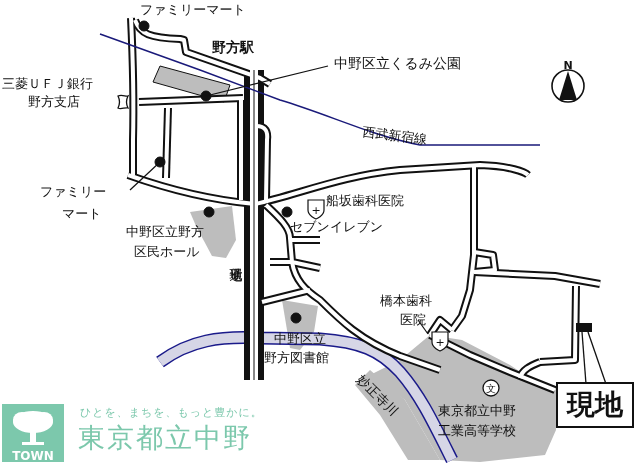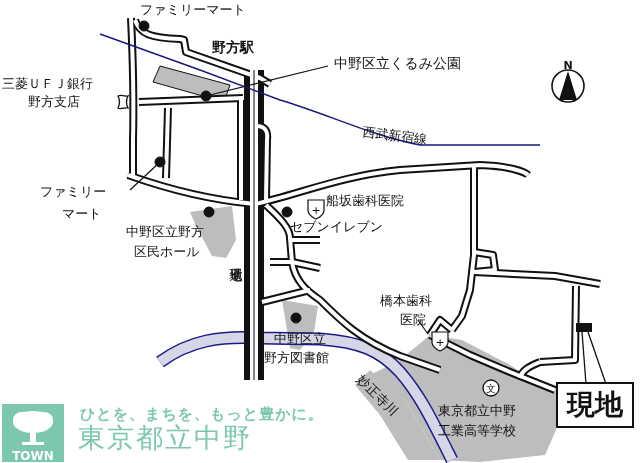--- a/index.html
+++ b/index.html
@@ -5,21 +5,21 @@
   html, body { margin:0; padding:0; background:#ffffff; }
   body { width:640px; height:463px; overflow:hidden; position:relative;
          font-family:"DejaVu Sans", sans-serif; }
   #map { position:absolute; left:0; top:0; width:640px; height:463px; }
   .lbl { font-family:"DejaVu Sans", sans-serif; fill:#111; }
   .lbl-bold { font-weight:bold; }
   .road-outer { fill:none; stroke:#111; stroke-linecap:butt; stroke-linejoin:round; }
   .road-inner { fill:none; stroke:#fff; stroke-linecap:butt; stroke-linejoin:round; }
   .gray { fill:#bdbdbd; }
   .logo-box { position:absolute; left:2px; top:404px; width:62px; height:58px; background:#7cc8ac; }
-  .logo-tagline { position:absolute; left:80px; top:405px; font-size:15px; color:#7cc8ac; letter-spacing:1px;font-weight:bold; }
+  .logo-tagline { position:absolute; left:80px; top:405px; font-size:11px; color:#7cc8ac; letter-spacing:1px; }
   .logo-name { position:absolute; left:78px; top:420px; font-size:27px; color:#7cc8ac; letter-spacing:2px; }
   .logo-caption { position:absolute; left:2px; top:449px; width:62px; text-align:center; font-size:12px; color:#fff; font-weight:bold; }
   .genchi-box { position:absolute; left:556px; top:382px; width:78px; height:46px; border:2px solid #111; background:#fff; box-sizing:border-box; text-align:center; font-weight:bold; font-size:28px; line-height:42px; color:#111; }
 </style>
 </head>
 <body>
 
 <svg id="map" viewBox="0 0 640 463" xmlns="http://www.w3.org/2000/svg">
 
   <polygon class="gray" points="160,66 230,85 224,102 153,82" stroke="#111" stroke-width="1"></polygon>

